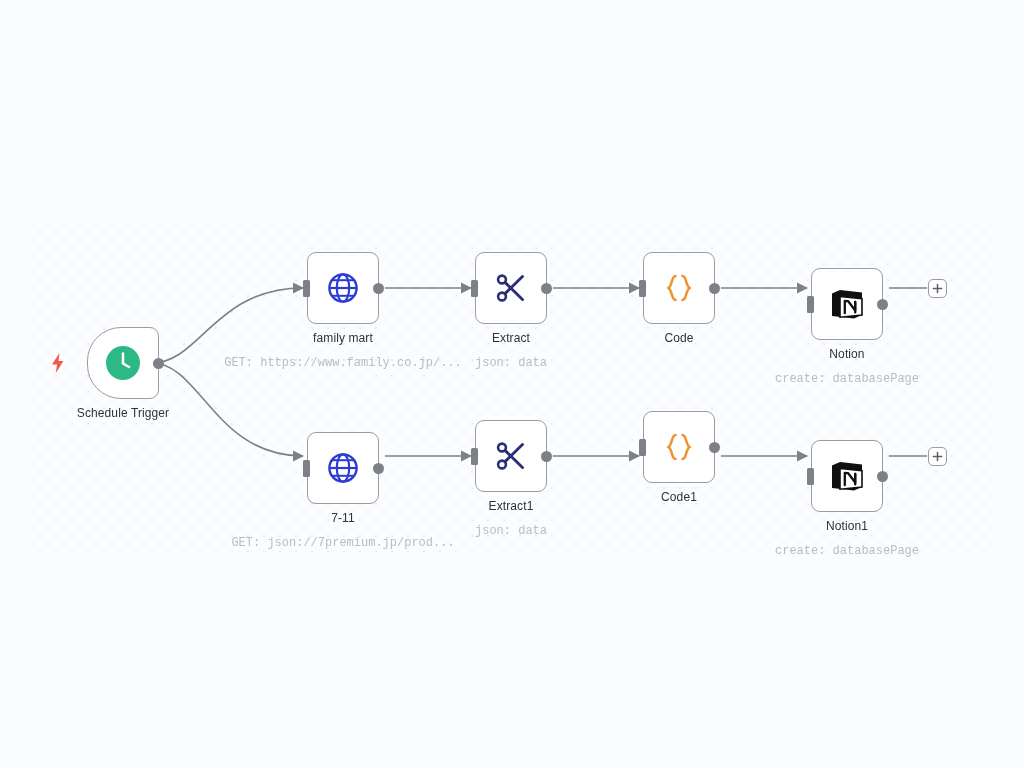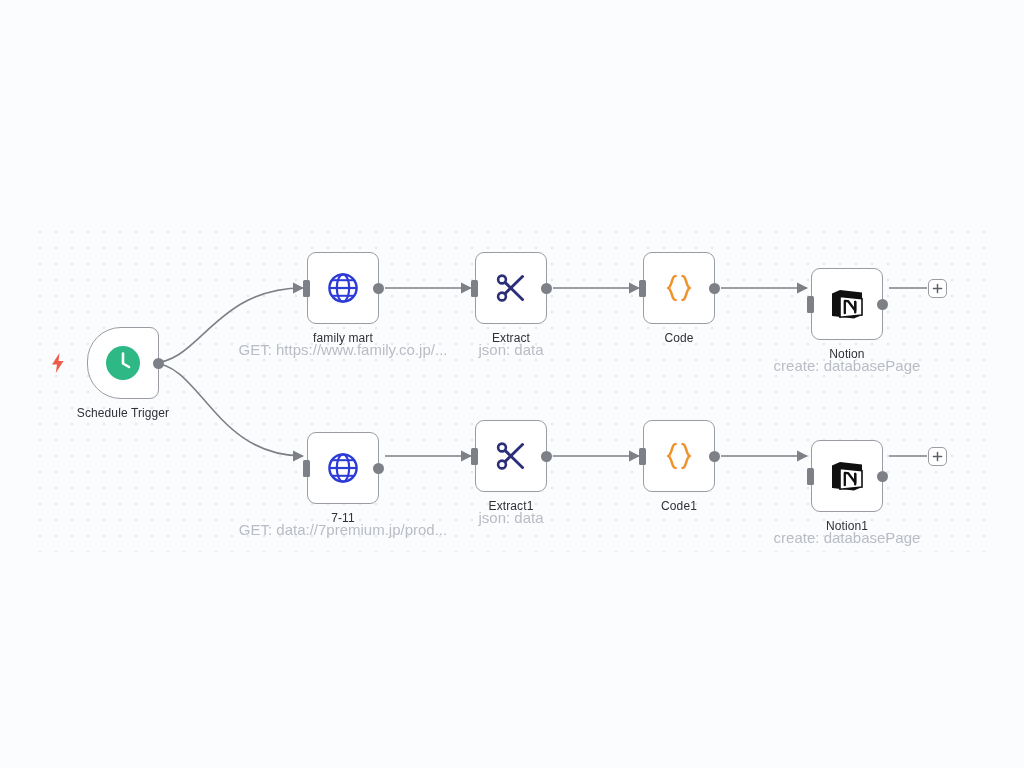--- a/index.html
+++ b/index.html
@@ -74,27 +74,27 @@
     left: 50%;
     transform: translateX(-50%);
     white-space: nowrap;
     font-size: 12px;
     color: #2f3136;
     font-family: "Liberation Sans", sans-serif;
     letter-spacing: 0.1px;
   }
   .node-sublabel {
     position: absolute;
-    top: 89px;
+    top: 104px;
     left: 50%;
     transform: translateX(-50%);
     white-space: nowrap;
-    font-size: 15px;
+    font-size: 12px;
     color: #b9bcc4;
-    font-family: Liberation Sans, sans-serif;
+    font-family: Liberation Mono, monospace;
   }
 
   
   .port-out {
     position: absolute;
     right: -5px;
     top: 50%;
     width: 11px;
     height: 11px;
     margin-top: -5.5px;
@@ -273,41 +273,41 @@
           <ellipse cx="17" cy="17" rx="6.2" ry="13.6" fill="none" stroke="#2c3ad6" stroke-width="2.2"></ellipse>
           <line x1="3.4" y1="17" x2="30.6" y2="17" stroke="#2c3ad6" stroke-width="2.2"></line>
           <line x1="6" y1="9.2" x2="28" y2="9.2" stroke="#2c3ad6" stroke-width="2"></line>
           <line x1="6" y1="24.8" x2="28" y2="24.8" stroke="#2c3ad6" stroke-width="2"></line>
         </svg>
       </span>
     </div>
     <div class="port-in"></div>
     <div class="port-out"></div>
     <div class="node-label">7-11</div>
-    <div class="node-sublabel">GET: data://7premium.jp/prod...</div>
+    <div class="node-sublabel">GET: json://7premium.jp/prod...</div>
   </div>
 
   <div class="node" style="left:475px; top:420px;">
     <div class="node-box">
       <span class="icon-wrap">
         <svg width="34" height="34" viewBox="0 0 34 34">
           <circle cx="8" cy="25.5" r="3.9" fill="none" stroke="#2b2f77" stroke-width="2.6"></circle>
           <circle cx="8" cy="8.5" r="3.9" fill="none" stroke="#2b2f77" stroke-width="2.6"></circle>
           <line x1="11" y1="11.4" x2="28.5" y2="28.5" stroke="#2b2f77" stroke-width="2.9" stroke-linecap="round"></line>
           <line x1="11" y1="22.6" x2="28.5" y2="5.5" stroke="#2b2f77" stroke-width="2.9" stroke-linecap="round"></line>
         </svg>
       </span>
     </div>
     <div class="port-in"></div>
     <div class="port-out"></div>
     <div class="node-label">Extract1</div>
     <div class="node-sublabel">json: data</div>
   </div>
 
-  <div class="node" style="left:643px; top:420px;">
+  <div class="node" style="left:643px; top:411px;">
     <div class="node-box">
       <span class="icon-wrap">
         <svg width="34" height="34" viewBox="0 0 34 34">
           <path d="M13.5 5 C9.5 5 10.5 14 6.5 17 C10.5 20 9.5 29 13.5 29" fill="none" stroke="#f0912d" stroke-width="2.5" stroke-linecap="round"></path>
           <path d="M20.5 5 C24.5 5 23.5 14 27.5 17 C23.5 20 24.5 29 20.5 29" fill="none" stroke="#f0912d" stroke-width="2.5" stroke-linecap="round"></path>
         </svg>
       </span>
     </div>
     <div class="port-in"></div>
     <div class="port-out"></div>

